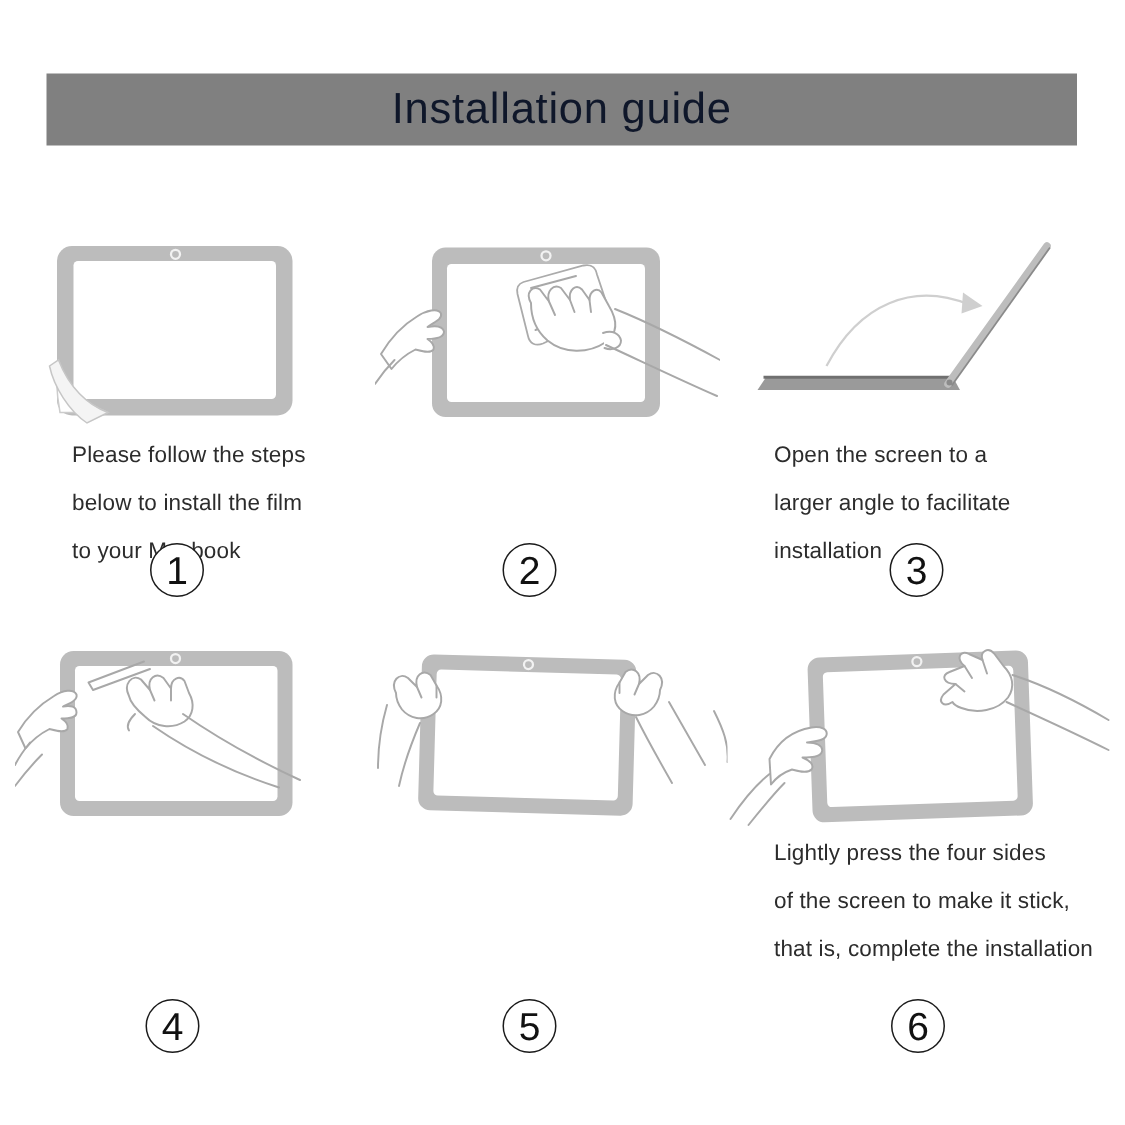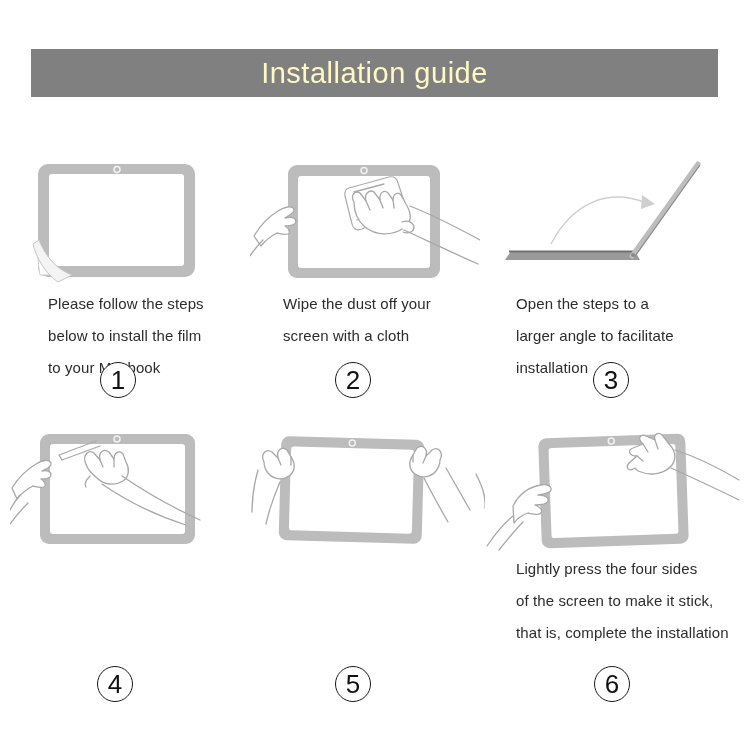--- a/index.html
+++ b/index.html
@@ -6,21 +6,21 @@
   body{
     width:750px;height:750px;background:#ffffff;position:relative;
     font-family:"Liberation Sans","DejaVu Sans",sans-serif;
     -webkit-font-smoothing:antialiased;overflow:hidden;
   }
   .header-bar{
     position:absolute;left:31px;top:49px;width:687px;height:48px;
     background:#808080;display:flex;align-items:center;justify-content:center;
   }
   .header-title{
-    color:#fef9c3;font-size:29px;font-weight:400;letter-spacing:0.5px;
+    color:#0f172a;font-size:29px;font-weight:400;letter-spacing:0.5px;
   }
   .step{position:absolute;}
   .illo{position:absolute;left:0;top:0;}
   .step-text{
     position:absolute;margin:0;white-space:pre;
     font-size:15px;line-height:32px;color:#2c2c2c;letter-spacing:0.1px;
   }
   .row1 .step-text{top:148px;}
   .row2 .step-text{top:129px;}
   .step-num{
@@ -75,38 +75,36 @@
     <circle cx="114" cy="30.5" r="3" fill="none" stroke="#f2f2f2" stroke-width="1.5"></circle>
     <path class="hand" d="M4,96 C10,86 18,77 28,71 C34,67 42,65 44,69 C45,73 39,75 35,78 C40,77 45,77 46,81 C46,85 40,86 35,86 C38,88 40,90 39,93 C37,96 31,94 27,93 C21,96 15,101 11,106 Z"></path>
     <path class="ln" d="M0,116 C4,110 8,105 13,100"></path>
     <path d="M99,48 L139,37 C144,36 147,38 148,43 L154,61 C155,66 153,70 148,72 L112,89 C107,91 103,89 102,84 L95,56 C94,51 96,49 99,48 Z" fill="#ffffff" stroke="#ababab" stroke-width="1.2"></path>
     <path class="ln" d="M104,52 L134,44 M107,80 L140,66"></path>
     <path class="hand" d="M104,62 C100,55 105,50 110,53 L116,61 C114,54 119,49 124,52 L130,60 C129,53 134,49 138,53 L143,60 C143,54 148,51 151,55 L156,64 C162,74 162,82 154,88 C142,96 126,96 115,87 C108,81 104,72 104,62 Z"></path>
     <path class="ln" d="M116,61 L120,70 M130,60 L133,68 M143,60 L144,68"></path>
     <path class="hand" d="M152,82 C158,80 163,82 164,87 C164,92 158,94 153,92"></path>
     <path class="ln" d="M160,66 C185,76 208,88 230,100 M154,90 C180,102 205,114 228,124"></path>
   </svg>
-  <p class="step-text">Wipe the dust off your
-screen with a cloth</p>
   <div class="step-num">
       <span>2</span>
     </div>
 </div>
 
 <div class="step row1" id="step3">
   <svg class="illo" width="250" height="150" viewBox="0 0 250 150">
     <polygon points="26,111 150,111 155,120 20,120" fill="#9a9a9a"></polygon>
     <line x1="24" y1="111.5" x2="151" y2="111.5" stroke="#707070" stroke-width="2"></line>
     <line x1="147" y1="116" x2="213" y2="24" stroke="#bdbdbd" stroke-width="5" stroke-linecap="round"></line>
     <line x1="149.5" y1="117" x2="215" y2="25" stroke="#8a8a8a" stroke-width="1.2"></line>
     <circle cx="148" cy="115" r="2" fill="#8a8a8a"></circle>
     <path d="M66,104 C88,62 124,48 161,63" stroke="#cfcfcf" stroke-width="1.5" fill="none"></path>
     <polygon points="157,55 170,64 156,69" fill="#cfcfcf"></polygon>
   </svg>
-  <p class="step-text">Open the steps to a
+  <p class="step-text">Open the screen to a
 larger angle to facilitate
 installation</p>
   <div class="step-num">
       <span>3</span>
     </div>
 </div>
 
 <div class="step row2" id="step4">
   <svg class="illo" width="240" height="128" viewBox="0 0 240 128">
     <rect x="30" y="10" width="155" height="110" rx="9" fill="#bcbcbc"></rect>

